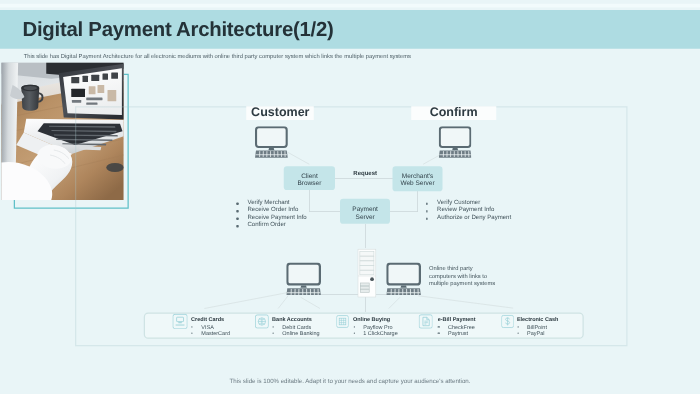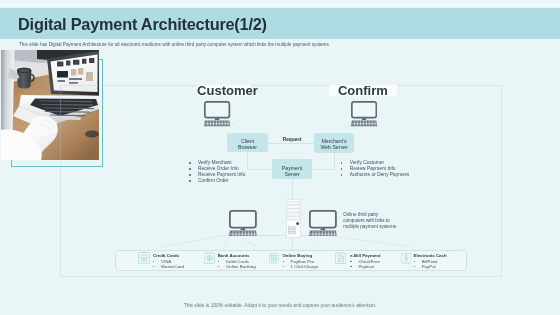--- a/index.html
+++ b/index.html
@@ -7,21 +7,21 @@
        font-family:"Liberation Sans",sans-serif;-webkit-font-smoothing:antialiased;-moz-osx-font-smoothing:grayscale;text-rendering:optimizeLegibility;}
   .slide{position:absolute;left:0;top:0;width:560px;height:315px;background:#e9f5f7;overflow:hidden;padding-left:40px;}
   .hdrband{position:absolute;left:0;top:7.5px;width:560px;height:31.5px;background:#aedce2;}
   .topstrip{position:absolute;left:0;top:2.5px;width:560px;height:3.6px;background:#f2fbfc;}
   .title{position:absolute;left:18px;top:14.5px;font-size:16.3px;font-weight:bold;color:#243238;letter-spacing:-0.2px;}
   .subtitle{position:absolute;left:19px;top:42px;width:340px;font-size:4.65px;line-height:5px;color:#4a5b63;white-space:nowrap;}
   .photo{}
   .photoframe{position:absolute;left:11px;top:59px;width:91.5px;height:108px;box-sizing:border-box;border:1.1px solid #5fc0c8;}
   .footer{position:absolute;left:0;top:303px;width:560px;text-align:center;font-size:4.92px;color:#6b7a82;white-space:nowrap;}
   .lbl{position:absolute;background:#fbfdfd;color:#2e3b42;font-weight:bold;text-align:center;
-       font-size:13px;}
+       font-size:10px;}
   .tealbox{position:absolute;background:#c4e5e9;border-radius:2.5px;color:#2f3f47;font-size:5.2px;
            text-align:center;display:flex;flex-direction:column;align-items:center;justify-content:center;line-height:6.3px;box-sizing:border-box;padding-top:3px;}
   .reqlbl{position:absolute;font-size:4.8px;font-weight:bold;color:#2e3b42;}
   .bul{position:absolute;font-size:4.85px;color:#41525a;line-height:6.05px;}
   .bul div{position:relative;padding-left:8.7px;}
   .bul div:before{content:"";position:absolute;left:0.2px;top:2.4px;width:1.3px;height:1.3px;border-radius:50%;background:#5a6b73;}
   .note{position:absolute;font-size:4.6px;color:#41525a;line-height:5.95px;width:60px;white-space:nowrap;}
 
   .monitor{position:absolute;}
 

